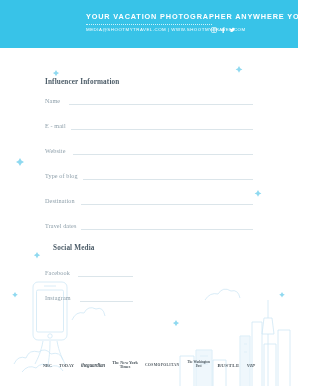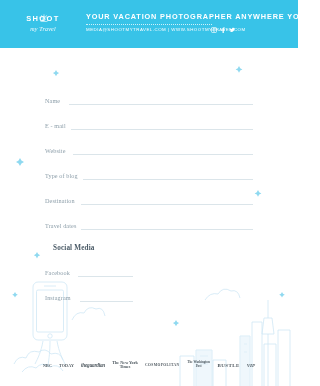--- a/index.html
+++ b/index.html
@@ -149,32 +149,20 @@
       <path d="M239 66 l1.2 2.2 2.2 1.2 -2.2 1.2 -1.2 2.2 -1.2 -2.2 -2.2 -1.2 2.2 -1.2z"></path>
       <path d="M56 70 l1.1 2 2 1.1 -2 1.1 -1.1 2 -1.1 -2 -2 -1.1 2 -1.1z"></path>
       <path d="M176 320 l1.1 2 2 1.1 -2 1.1 -1.1 2 -1.1 -2 -2 -1.1 2 -1.1z"></path>
       <path d="M15 292 l1 1.8 1.8 1 -1.8 1 -1 1.8 -1 -1.8 -1.8 -1 1.8 -1z"></path>
       <path d="M282 292 l1 1.8 1.8 1 -1.8 1 -1 1.8 -1 -1.8 -1.8 -1 1.8 -1z"></path>
     </g>
   </svg>
 
   <div class="header">
 
-    <div class="logo">
-      <svg class="logo-cam" viewBox="0 0 20 18" xmlns="http://www.w3.org/2000/svg">
-        <g stroke="#ffffff" stroke-width="1.2" fill="none">
-          <rect x="3" y="6" width="14" height="9" rx="1.4"></rect>
-          <circle cx="10" cy="10.5" r="2.6"></circle>
-          <path d="M7 6 L8.4 4 L11.6 4 L13 6"></path>
-          <path d="M10 2.6 L10 0.6 M5.6 3.6 L4.3 2.1 M14.4 3.6 L15.7 2.1 M2.6 7 L0.7 6.4 M17.4 7 L19.3 6.4"></path>
-        </g>
-      </svg>
-      <div class="logo-word">SHOOT</div>
-      <div class="logo-sub">my Travel</div>
-    </div>
 
     <div class="head-main">YOUR VACATION PHOTOGRAPHER ANYWHERE YOU GO</div>
     <div class="head-rule"></div>
     <div class="head-sub">MEDIA@SHOOTMYTRAVEL.COM  |  WWW.SHOOTMYTRAVEL.COM</div>
 
     <div class="head-social">
       <svg class="soc" viewBox="0 0 12 12" xmlns="http://www.w3.org/2000/svg">
         <rect x="0.8" y="0.8" width="10.4" height="10.4" rx="2.6" fill="none" stroke="#ffffff" stroke-width="1.4"></rect>
         <circle cx="6" cy="6" r="2.5" fill="none" stroke="#ffffff" stroke-width="1.4"></circle>
         <circle cx="9.1" cy="2.9" r="0.9" fill="#ffffff"></circle>
@@ -183,20 +171,21 @@
         <path d="M7.6 12 V6.9 H9.3 L9.6 4.9 H7.6 V3.7 c0 -0.6 0.2 -1 1 -1 H9.7 V0.9 C9.4 0.85 8.7 0.8 7.9 0.8 c -1.7 0 -2.8 1 -2.8 2.8 V4.9 H3.4 V6.9 H5.1 V12 Z" fill="#ffffff"></path>
       </svg>
       <svg class="soc" viewBox="0 0 12 12" xmlns="http://www.w3.org/2000/svg">
         <path d="M11.6 2.4 c -0.4 0.2 -0.9 0.3 -1.3 0.4 c 0.5 -0.3 0.8 -0.7 1 -1.3 c -0.4 0.3 -0.9 0.5 -1.5 0.6 C 9.4 1.6 8.8 1.3 8.2 1.3 c -1.2 0 -2.2 1 -2.2 2.2 c 0 0.2 0 0.3 0.1 0.5 C 4.3 3.9 2.8 3.1 1.8 1.9 c -0.2 0.3 -0.3 0.7 -0.3 1.1 c 0 0.8 0.4 1.4 1 1.8 c -0.4 0 -0.7 -0.1 -1 -0.3 v 0 c 0 1.1 0.8 2 1.8 2.2 c -0.2 0.05 -0.4 0.08 -0.6 0.08 c -0.15 0 -0.3 -0.02 -0.4 -0.04 c 0.3 0.9 1.1 1.5 2.1 1.5 c -0.8 0.6 -1.7 1 -2.8 1 c -0.2 0 -0.4 0 -0.5 -0.03 c 1 0.6 2.2 1 3.4 1 c 4.1 0 6.3 -3.4 6.3 -6.3 v -0.3 c 0.4 -0.3 0.8 -0.7 1.1 -1.2 z" fill="#ffffff"></path>
       </svg>
     </div>
   </div>
 
   <div class="form">
 
+    <div class="sec-title" style="left:45px;top:30px;">Influencer Information</div>
 
     <div class="field" style="left:45px;top:45px;width:208px;">
       <span class="lbl">Name</span>
       <span class="ln" style="left:24px;width:184px;"></span>
     </div>
 
     <div class="field" style="left:45px;top:70px;width:208px;">
       <span class="lbl">E - mail</span>
       <span class="ln" style="left:26px;width:182px;"></span>
     </div>

